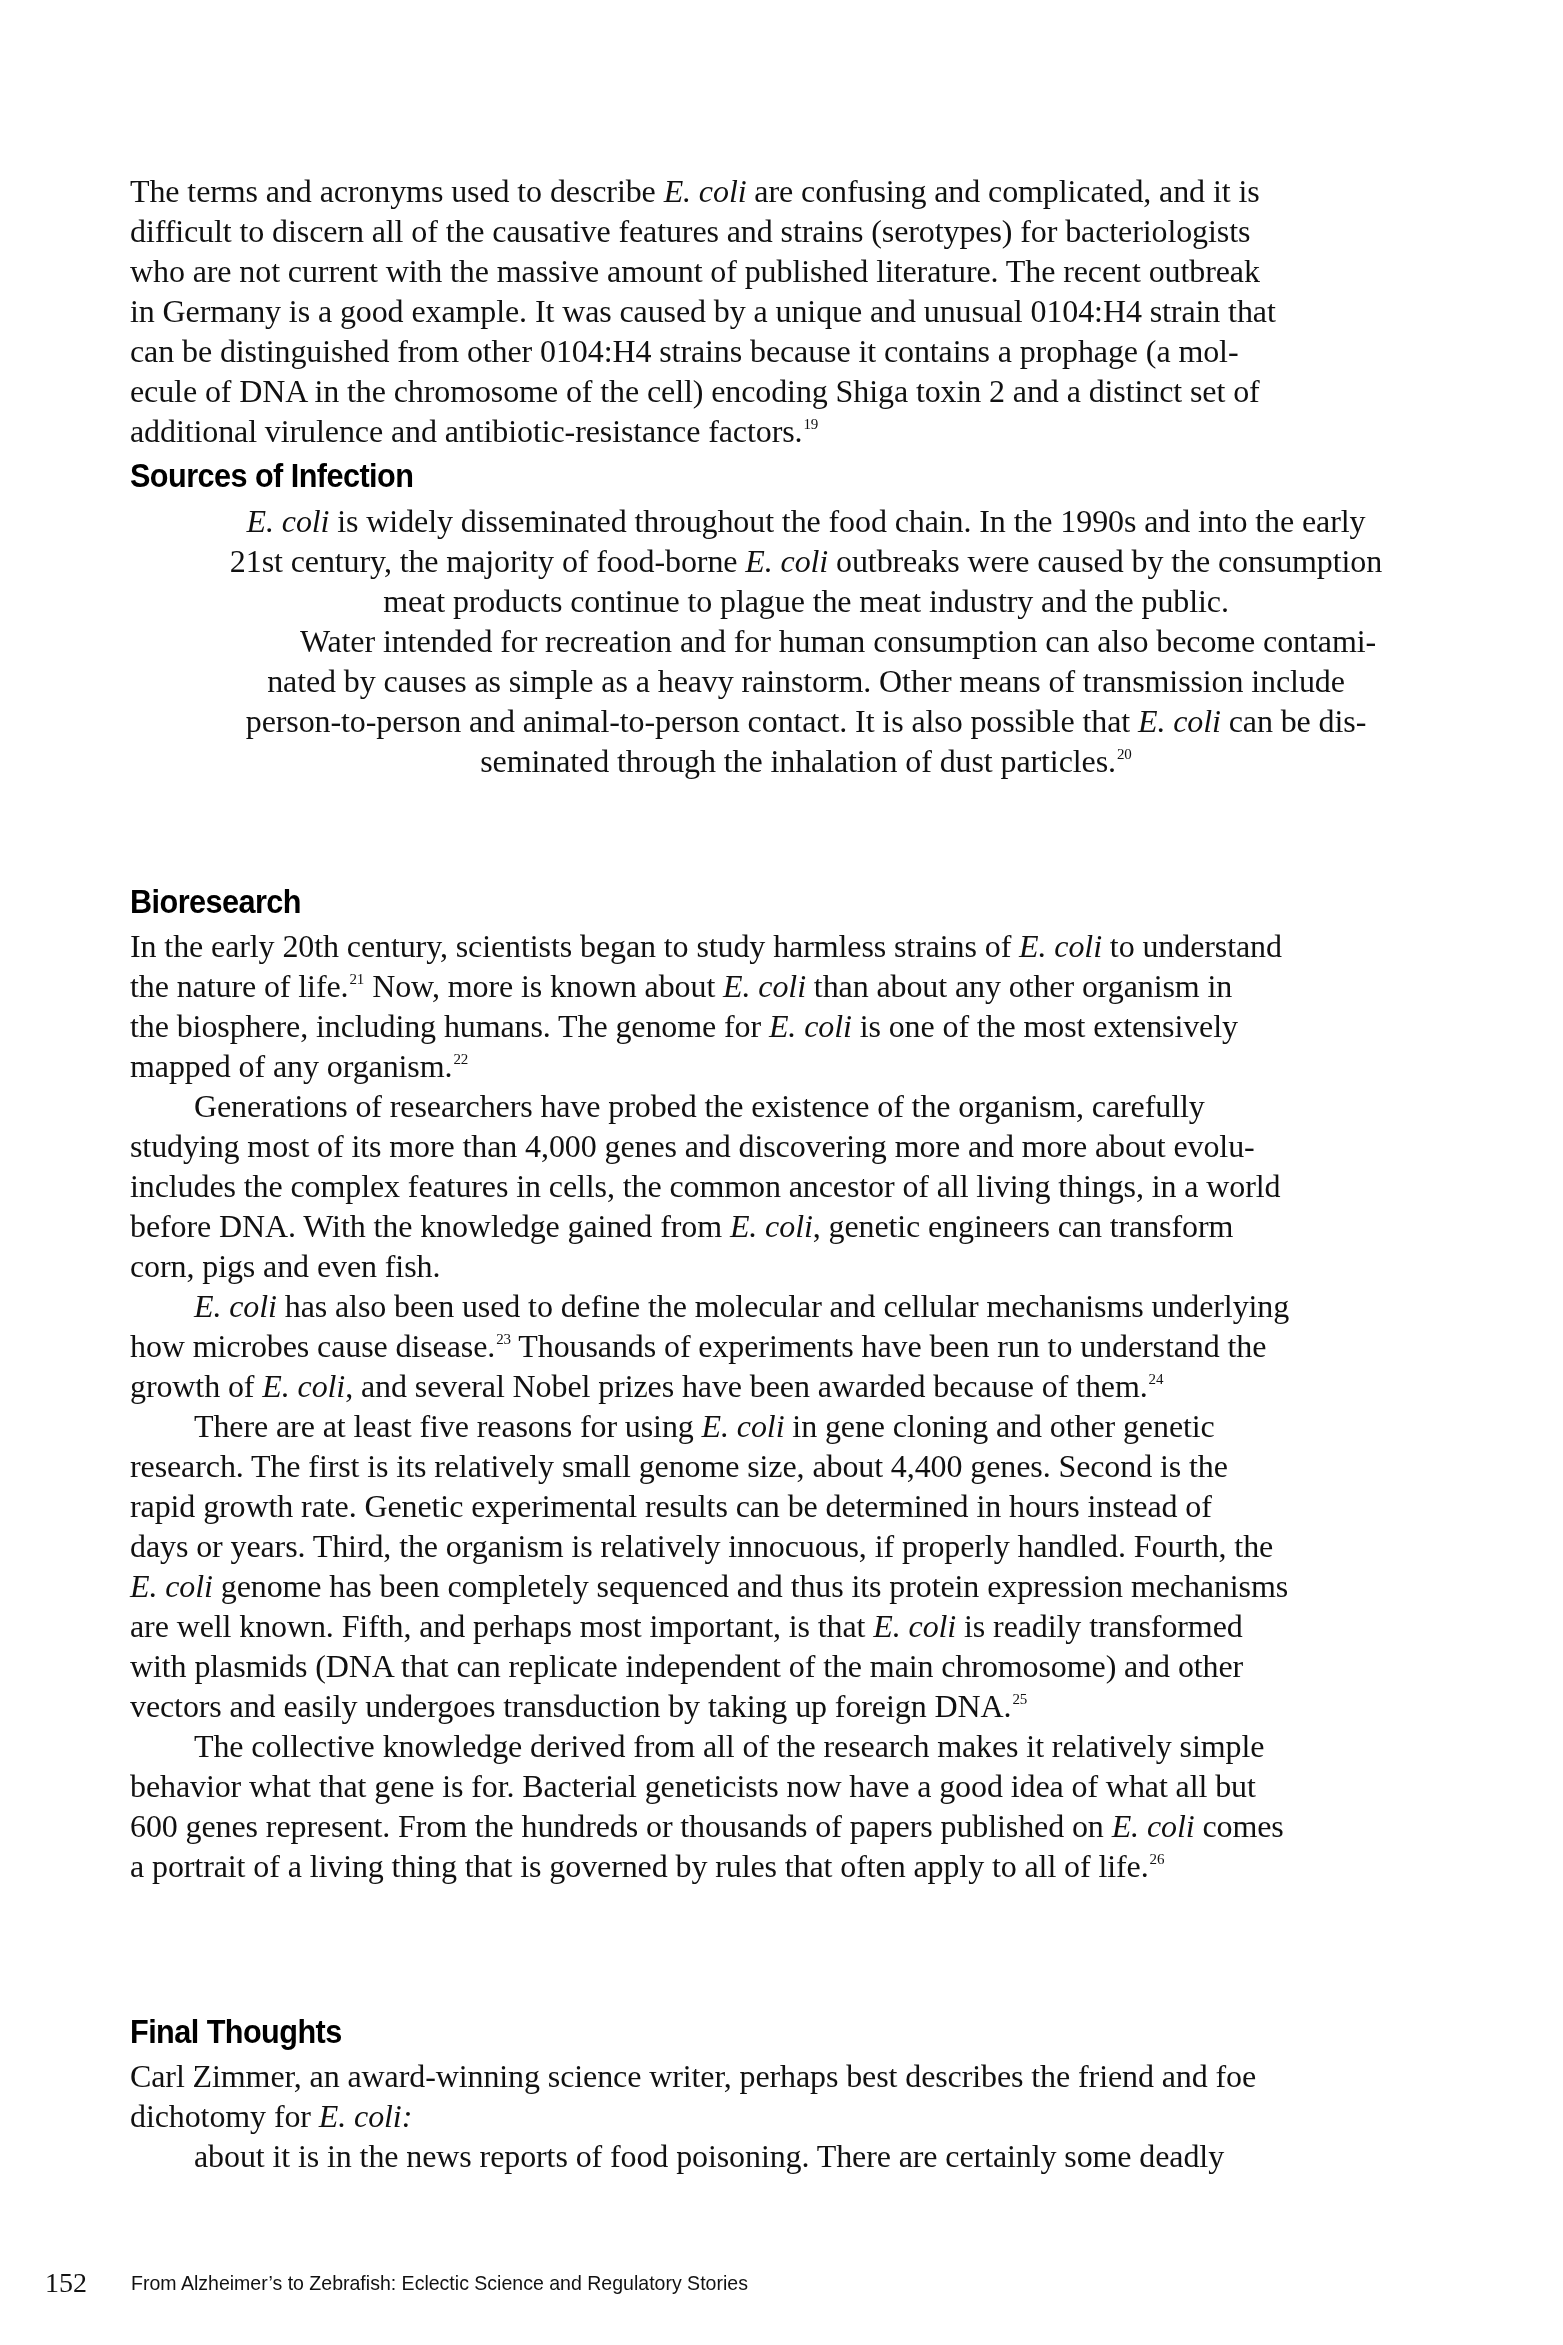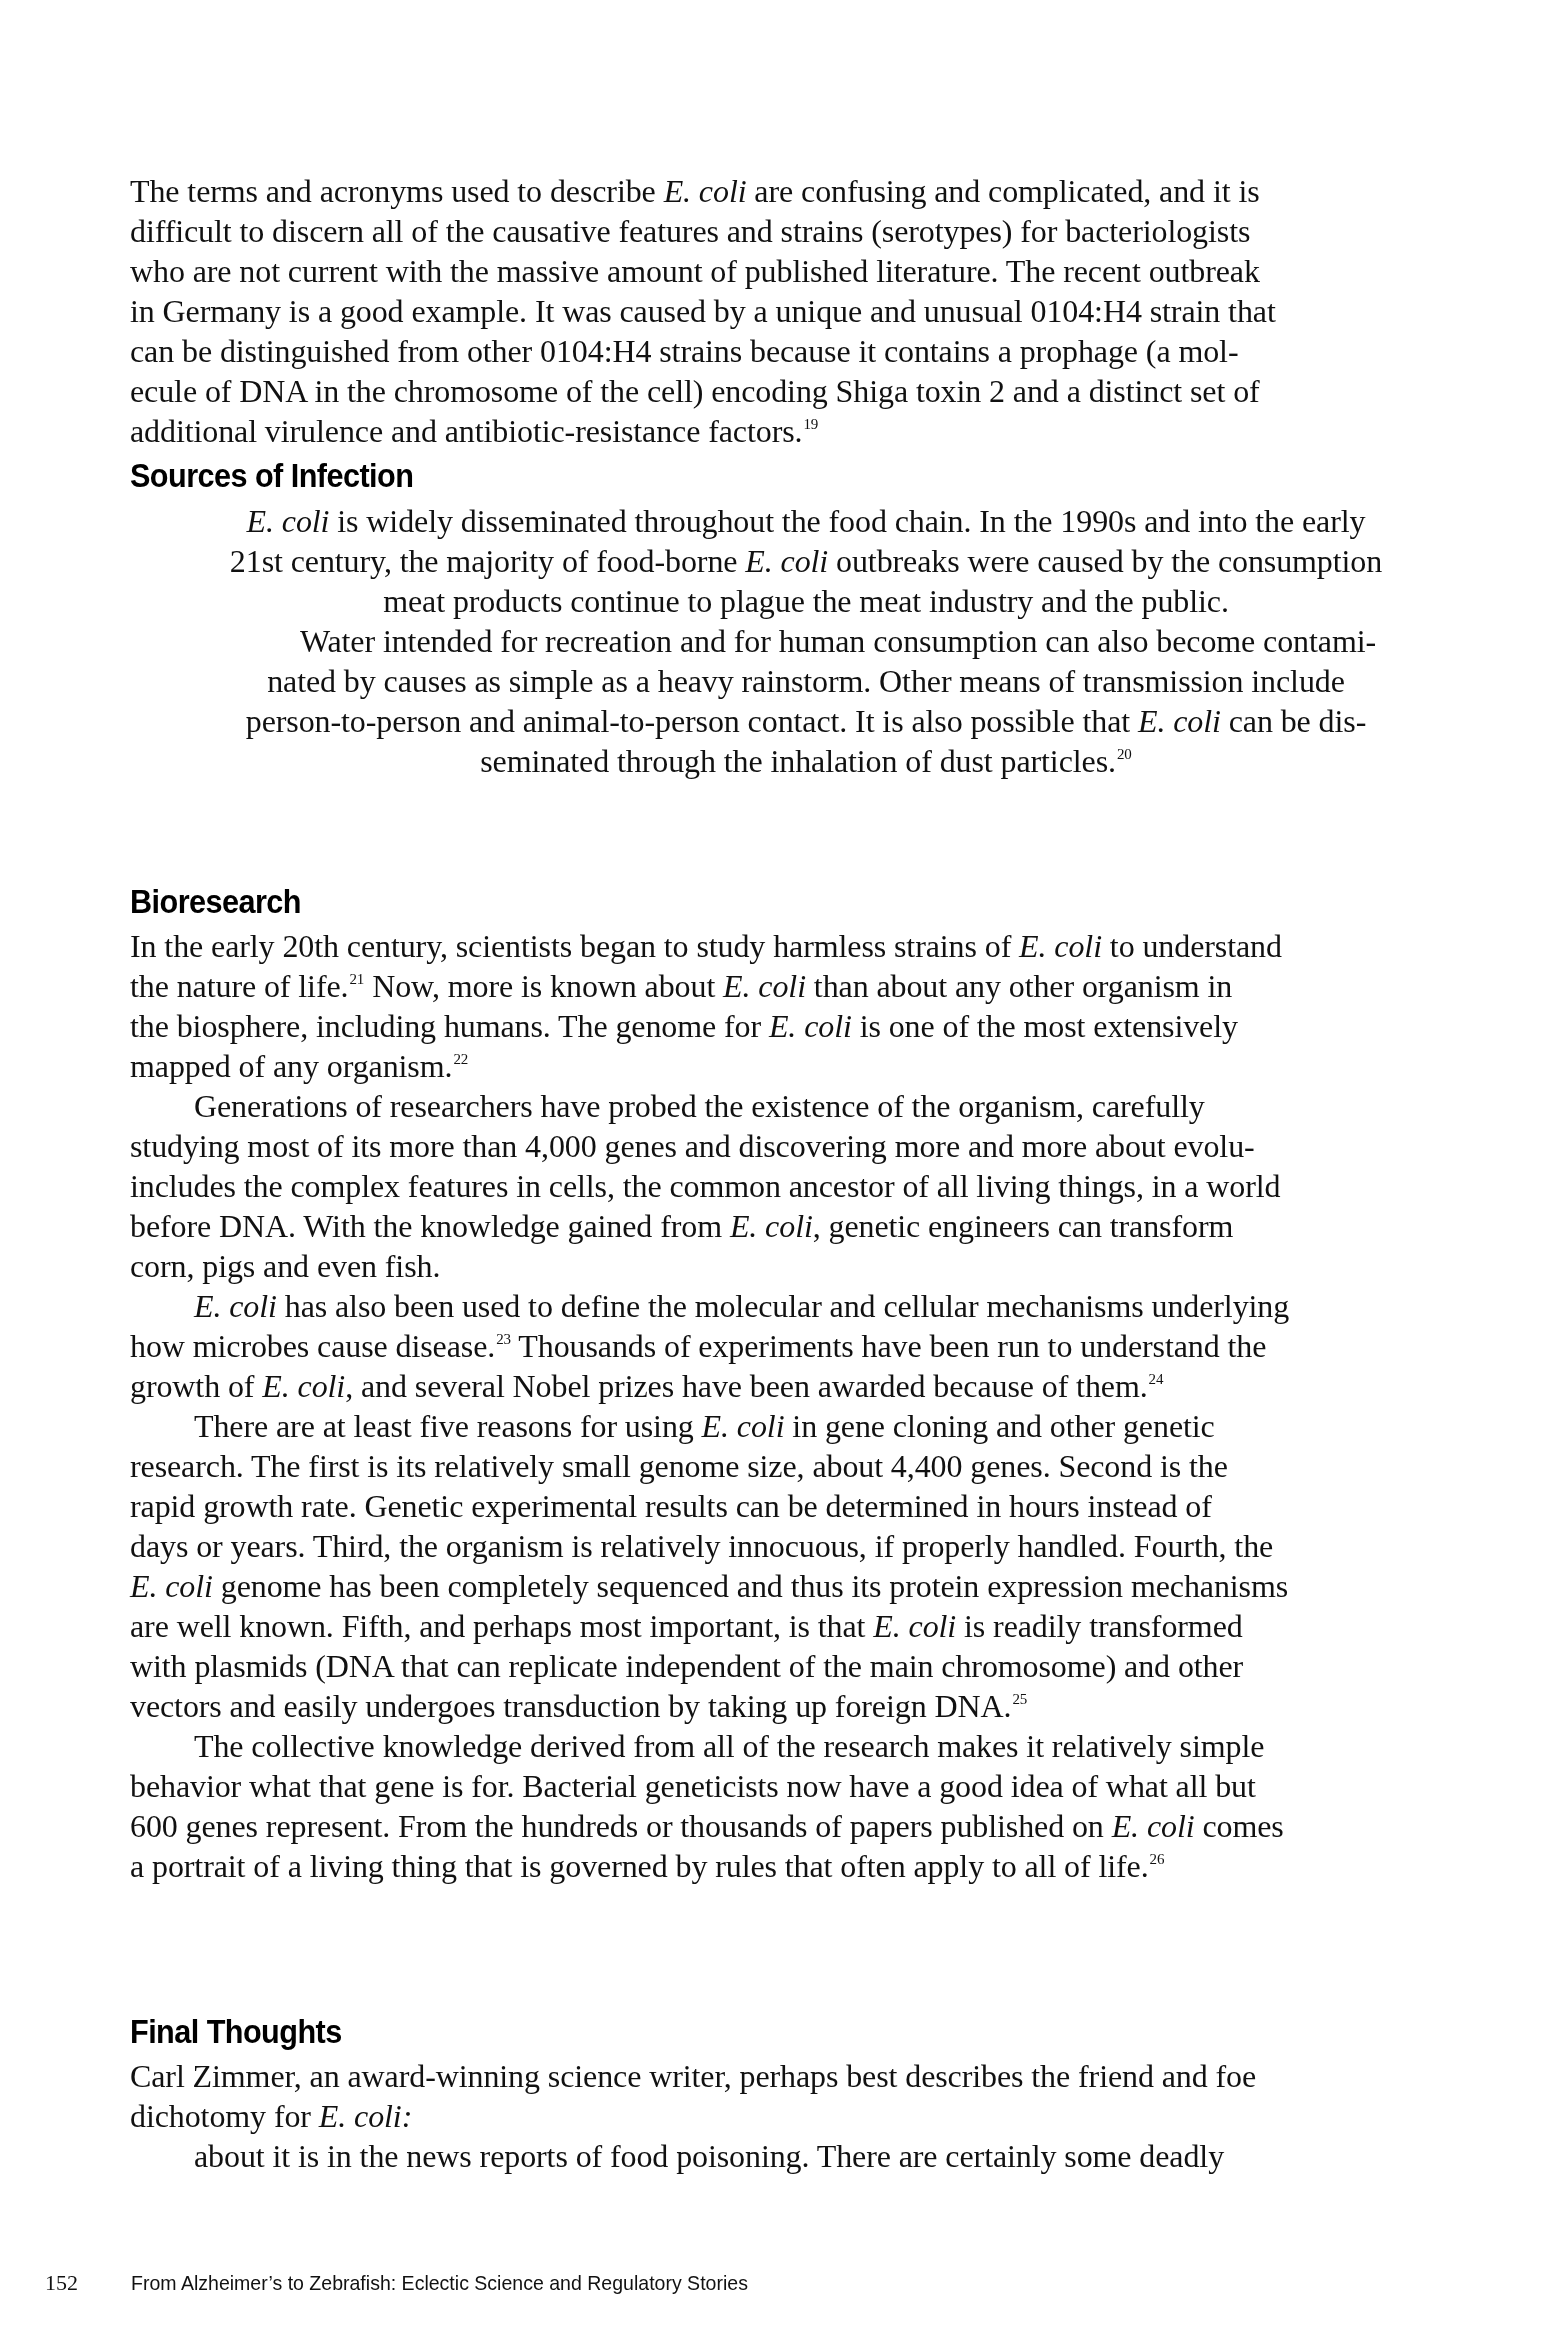--- a/index.html
+++ b/index.html
@@ -20,21 +20,21 @@
     position: absolute; left: 130px;
     font-family: "Liberation Sans", "DejaVu Sans", sans-serif;
     font-weight: bold; font-size: 34px; line-height: 39px;
     letter-spacing: -0.6px; transform: scaleX(0.9); transform-origin: left center;
     color: #000000;
   }
   .footer {
     position: absolute; top: 2269px; left: 0; width: 1563px; height: 29px;
     font-family: "Liberation Sans", "DejaVu Sans", sans-serif; font-size: 21px; line-height: 27px;
   }
-  .page-num { position: absolute; left: 45px; font-family: "Liberation Serif", "DejaVu Serif", serif; font-size: 22px; }
+  .page-num { position: absolute; left: 45px; font-family: "Liberation Serif", "DejaVu Serif", serif; font-size: 28px; }
   .book-title { position: absolute; left: 131px; transform: scaleX(0.93); transform-origin: left center; }
 </style>
 </head>
 <body>
 
 <div class="block" style="top:134px;margin-top:37px;">
     <div class="line"><span>The terms and acronyms used to describe </span><i>E. coli</i><span> are confusing and complicated, and it is</span></div>
     <div class="line"><span>difficult to discern all of the causative features and strains (serotypes) for bacteriologists</span></div>
     <div class="line"><span>who are not current with the massive amount of published literature. The recent outbreak</span></div>
     <div class="line"><span>in Germany is a good example. It was caused by a unique and unusual 0104:H4 strain that</span></div>

